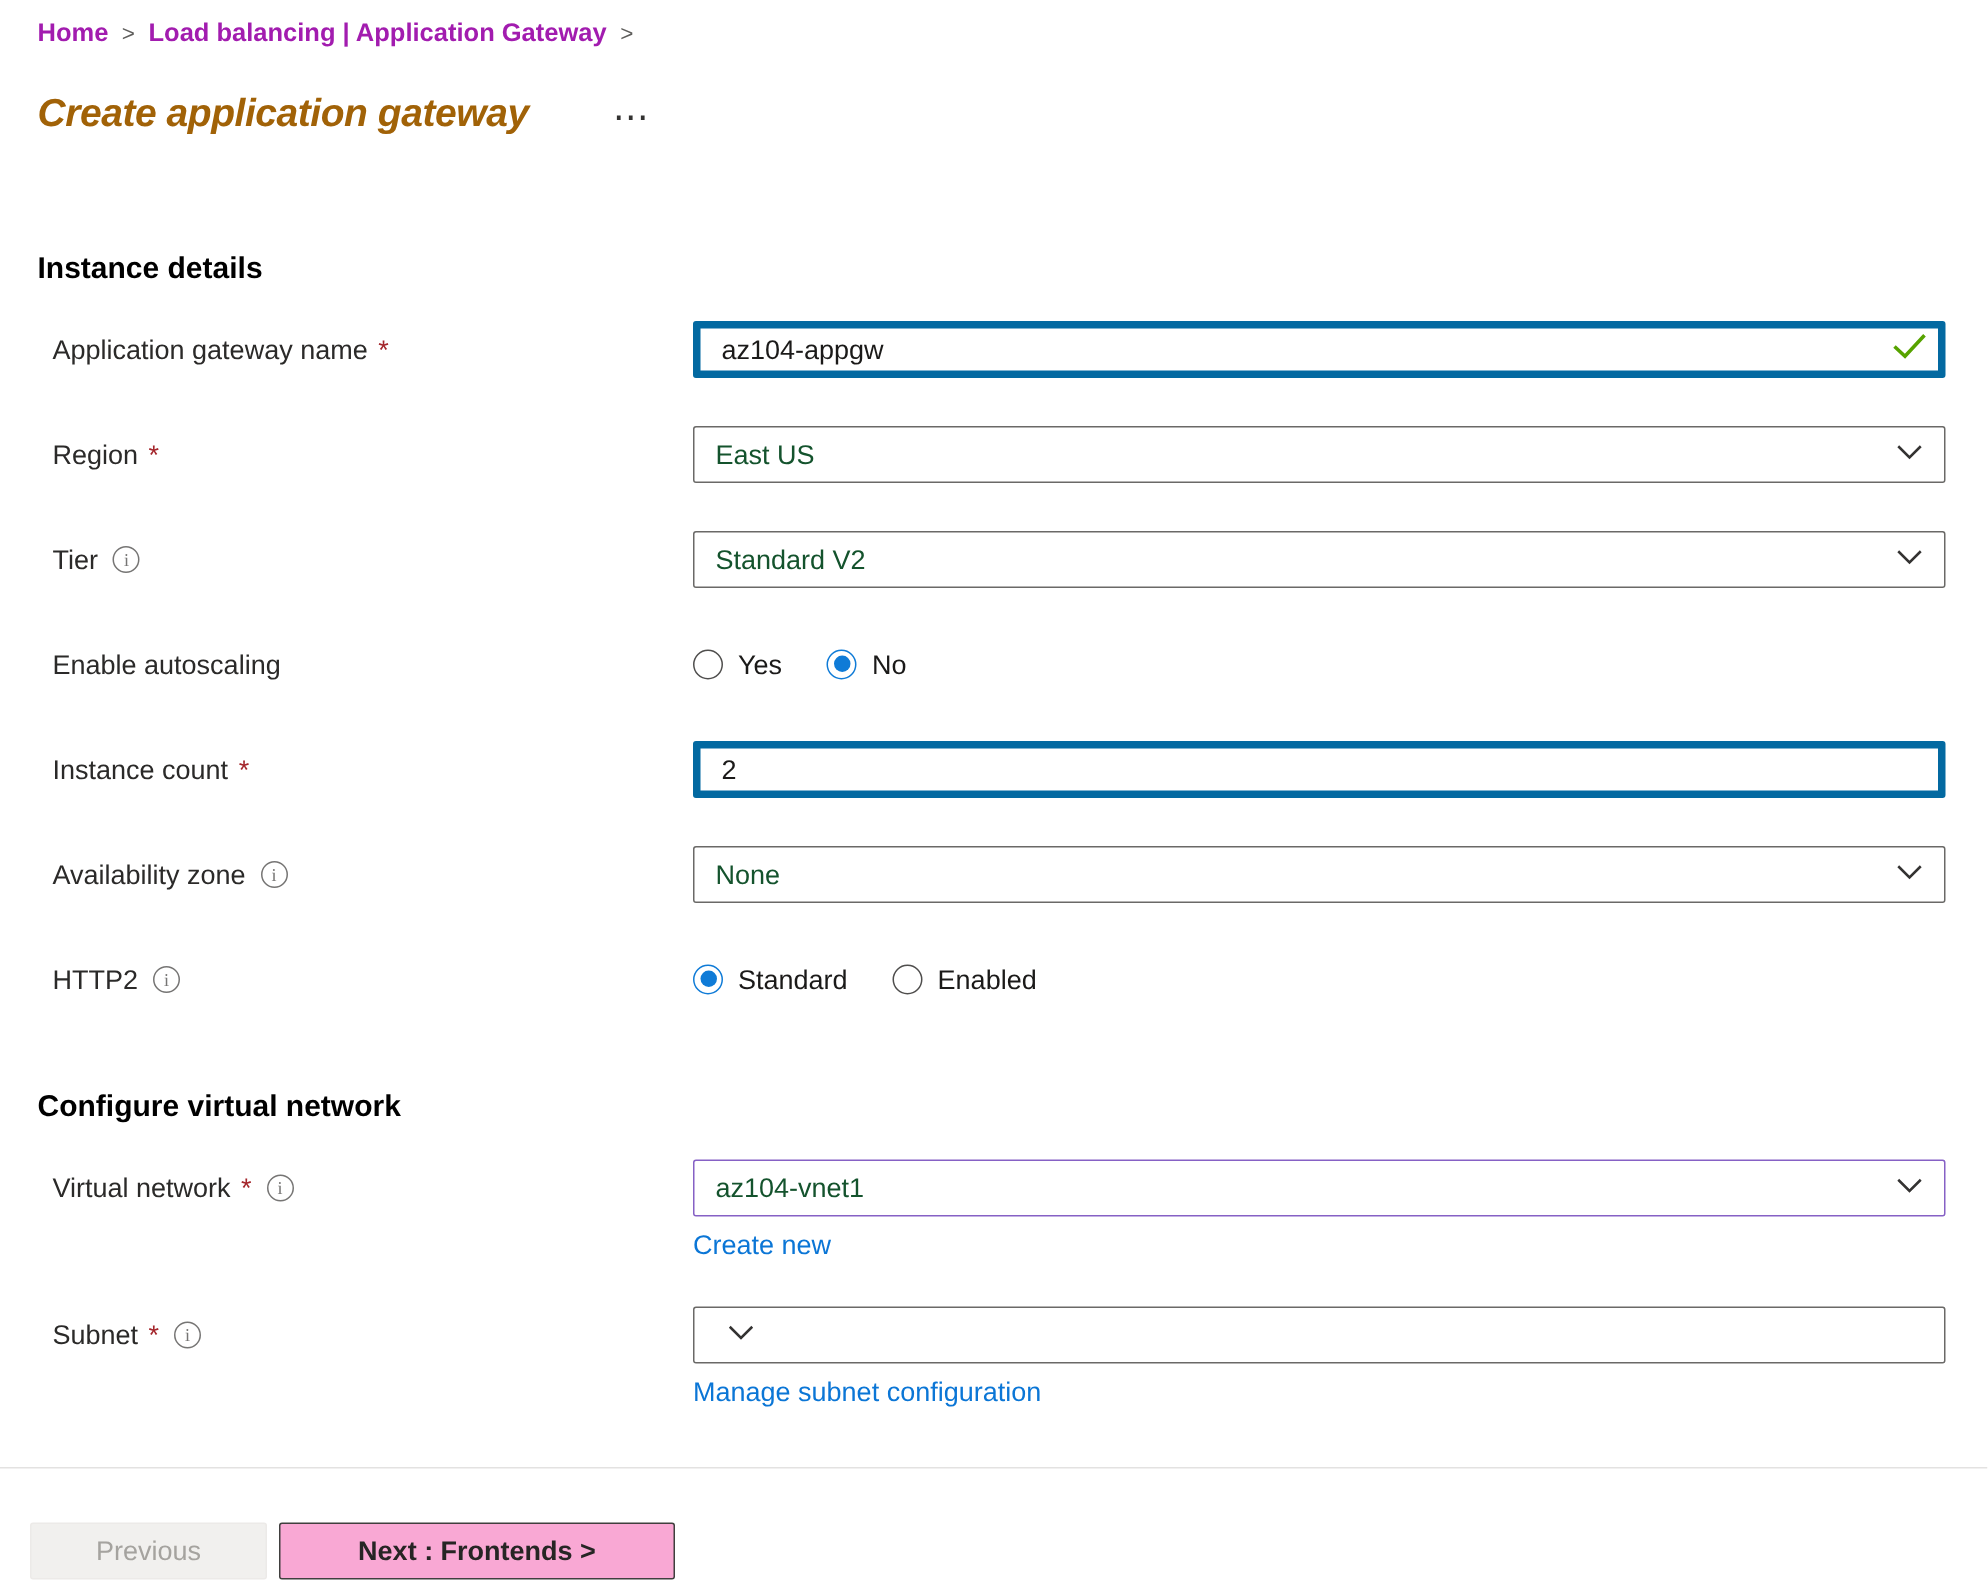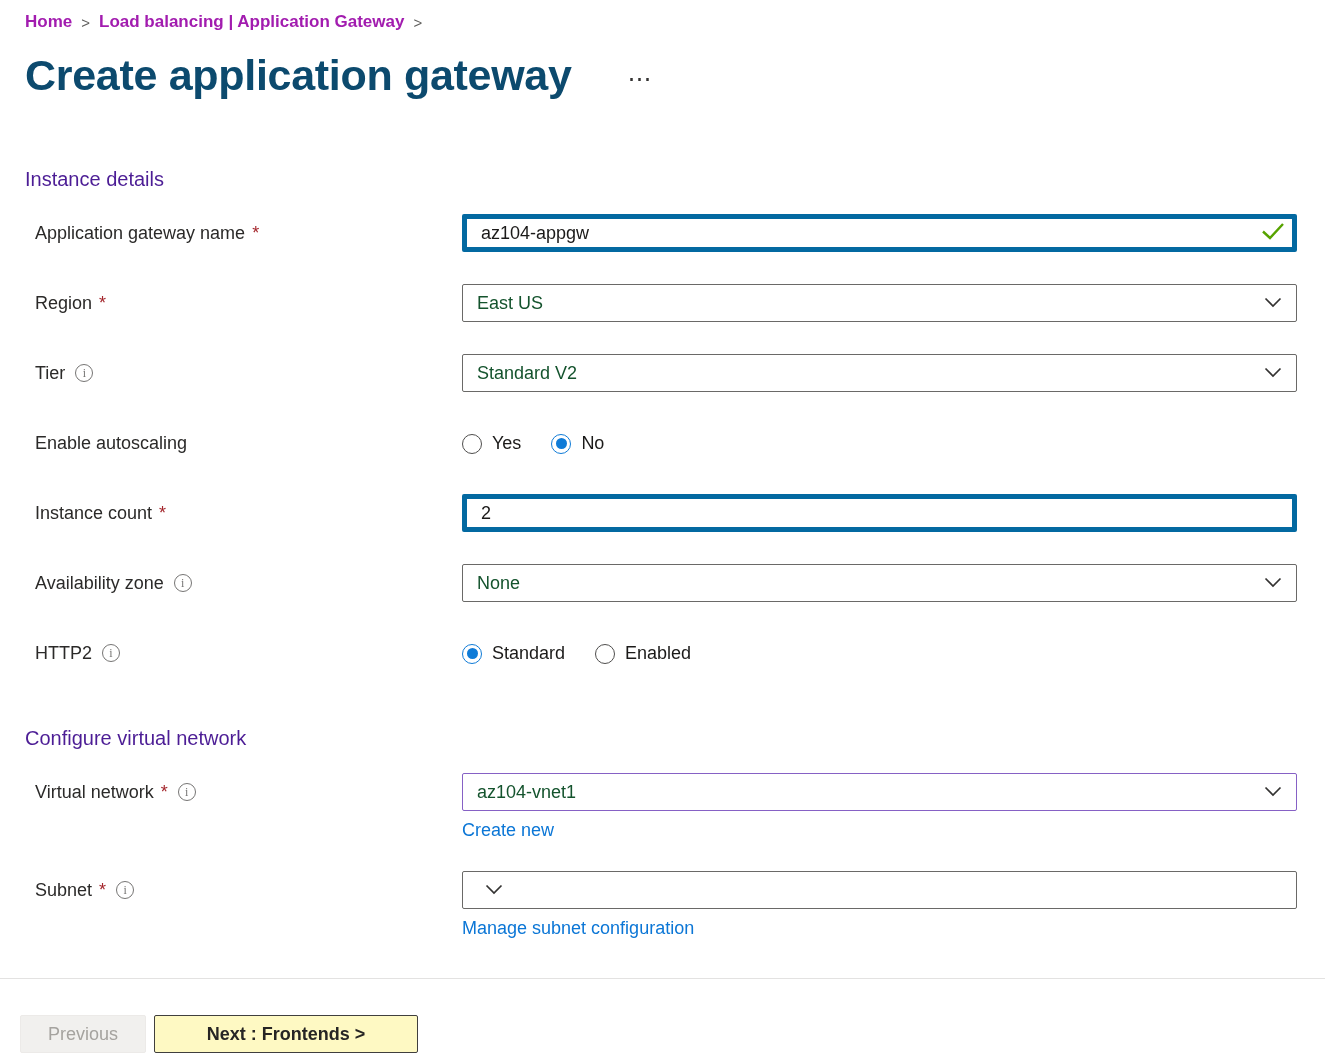--- a/index.html
+++ b/index.html
@@ -12,26 +12,26 @@
   }
   .page { width:1325px; height:1062px; padding:6px 28px 0 25px; position:relative; }
 
   
   .breadcrumb { display:flex; align-items:center; font-size:17px; margin-top:4px; height:24px; }
   .breadcrumb a { color:#a21caf; text-decoration:none; cursor:pointer;font-weight:bold; }
   .crumb-sep { color:#5f5e5c; margin:0 9px; font-size:15px; }
 
   
   .title-row { display:flex; align-items:center; margin-top:17px; height:48px; }
-  .page-title { font-size:43px; font-weight:700; letter-spacing:-0.3px; color:#0c4a6e; margin:0; }
+  .page-title { font-size:26px; font-weight:700; letter-spacing:-0.3px; color:#a16207; margin:0;font-style:italic; }
   .more-btn { margin-left:52px; font-size:24px; color:#333231; letter-spacing:3px; line-height:1;
               background:none; border:none; cursor:pointer; padding:2px 4px; margin-top:8px; }
 
   
-  .section-heading { font-size:20px; font-weight:400; color:#4c1d95; margin:0; height:24px; line-height:24px; }
+  .section-heading { font-size:20px; font-weight:700; color:#000000; margin:0; height:24px; line-height:24px; }
   .h-instance { margin-top:68px; }
   .h-vnet { margin-top:54px; }
   .section-body-gap { height:23px; }
 
   
   .form-row { display:flex; margin-bottom:32px; }
   .form-row.mb30 { margin-bottom:30px; }
   .form-row.mb0 { margin-bottom:0; }
   .label-col { width:437px; flex:none; display:flex; align-items:center; height:38px;
                font-size:18px; color:#2b2a29; padding-left:10px; }
@@ -51,39 +51,39 @@
                 padding:0 40px 0 14px; outline:none; background:#fff; }
   .valid-check { position:absolute; right:12px; top:50%; transform:translateY(-50%); }
   .dropdown { width:100%; height:38px; border:1px solid #6a6967; border-radius:2px;
               display:flex; align-items:center; padding:0 14px; cursor:pointer; background:#fff; }
   .dropdown.focus-purple { border:1.5px solid #8661c5; }
   .dropdown .dd-value { flex:1; font-size:18px; color:#14532d; white-space:nowrap; overflow:hidden; }
   .chev { flex:none; margin-left:8px; }
 
   
   .radio-group { display:flex; align-items:center; height:38px; }
-  .radio-option { display:flex; align-items:flex-end; margin-right:30px; cursor:pointer; }
+  .radio-option { display:flex; align-items:flex-start; margin-right:30px; cursor:pointer; }
   .radio-circle { width:20px; height:20px; border-radius:50%; border:1px solid #4f4e4d;
                   background:#fff; display:flex; align-items:center; justify-content:center; flex:none; }
   .radio-option.selected .radio-circle { border:1px solid #0f7bd7; }
   .radio-dot { width:11px; height:11px; border-radius:50%; background:#0f7bd7; display:none; }
   .radio-option.selected .radio-dot { display:block; }
   .radio-label { margin-left:10px; font-size:18px; color:#1b1a19; }
 
   
   .field-link { display:inline-block; margin-top:9px; font-size:18px; color:#0b76d6;
                 text-decoration:none; cursor:pointer; }
 
   
   .footer-divider { height:1px; background:#e3e2e1; margin:39px -28px 0 -25px; }
   .footer-buttons { display:flex; margin-top:36px; margin-left:-5px; }
   .btn { height:38px; border-radius:2px; font-family:"Liberation Sans", sans-serif;
          font-size:18px; display:flex; align-items:center; justify-content:center; cursor:pointer; }
-  .btn-previous { width:126px; background:#f1f0ee; border:1px solid #eceae8; color:#a5a39f; }
-  .btn-next { width:264px; background:#fef9c3; border:1px solid #403f3e; color:#262524;
+  .btn-previous { width:158px; background:#f1f0ee; border:1px solid #eceae8; color:#a5a39f; }
+  .btn-next { width:264px; background:#f9a8d4; border:1px solid #403f3e; color:#262524;
               font-weight:700; margin-left:8px; }
 </style>
 </head>
 <body>
 
 <div class="page">
 
   <nav class="breadcrumb">
     <a>Home</a>
     <span class="crumb-sep">&gt;</span>

